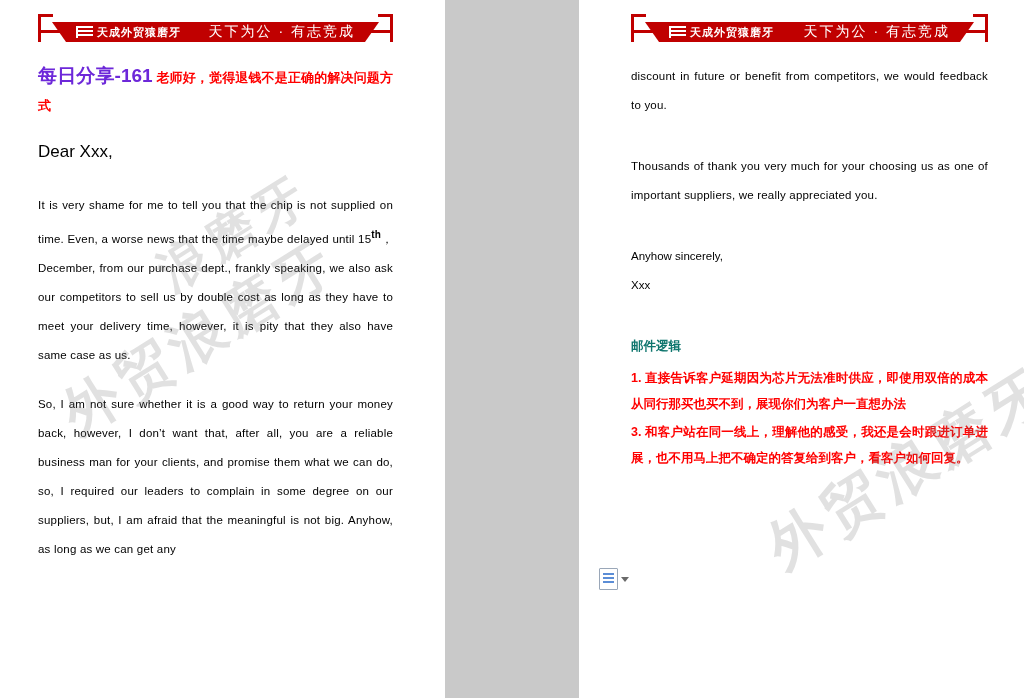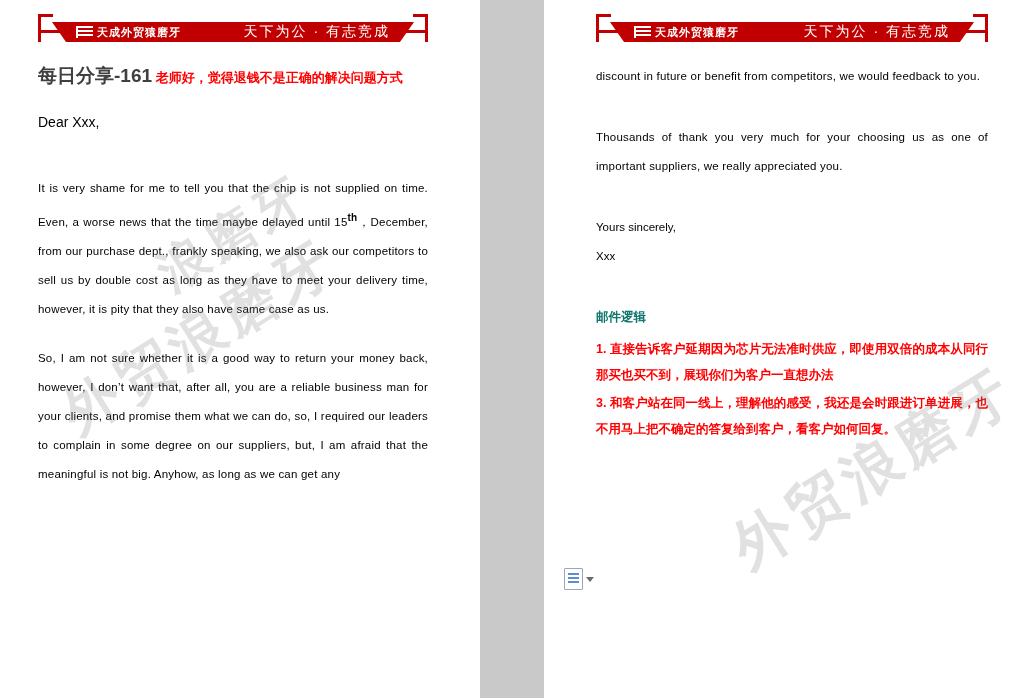--- a/index.html
+++ b/index.html
@@ -16,21 +16,21 @@
   .doc-area {
     position: relative;
     width: 1024px;
     height: 698px;
     display: flex;
     justify-content: space-between;
     background: #c9c9c9;
   }
   .page {
     position: relative;
-    width: 480px;
+    width: 445px;
     height: 698px;
     background: #ffffff;
     box-sizing: border-box;
     padding: 14px 52px 0 38px;
     overflow: hidden;
   }
   .page.right {
     padding: 14px 36px 0 52px;
   }
   .gutter {
@@ -118,29 +118,29 @@
     color: #ff0000;
     font-size: 13px;
     line-height: 28px;
     font-weight: bold;
     text-align: justify;
     margin: 0 0 22px 0;
   }
   .title-151 {
     font-size: 19px;
     font-weight: bold;
-    color: #404040;
+    color: #6d28d9;
   }
   .zh-inline {
     font-weight: bold;
   }
   .salutation {
-    font-size: 14px;
+    font-size: 17px;
     color: #000;
-    margin: 0 0 44px 0;
+    margin: 0 0 29px 0;
   }
   sup { font-size: 10px; font-weight: bold; }
 
   .logic-title {
     color: #0f766e;
     font-weight: bold;
     font-size: 12.5px;
     margin: 0 0 10px 0;
   }
   .logic-list {
@@ -265,21 +265,21 @@
           <span class="lh-mark"></span>
           <span class="lh-name">天成外贸猿磨牙</span>
         </span>
         <span class="lh-slogan">天下为公 · 有志竞成</span>
       </div>
     </div>
 
     <p class="para" style="margin-bottom:32px">discount in future or benefit from competitors, we would feedback to you.</p>
     <p class="para" style="margin-bottom:32px">Thousands of thank you very much for your choosing us as one of important suppliers, we really appreciated you.</p>
 
-    <div class="sign" style="margin-bottom:0">Yours sincerely,</div>
+    <div class="sign" style="margin-bottom:0">Anyhow sincerely,</div>
     <div class="sign" style="margin-bottom:38px">Xxx</div>
 
     <div class="logic-title">邮件逻辑</div>
     <ul class="logic-list">
       <li>1.  直接告诉客户延期因为芯片无法准时供应，即使用双倍的成本从同行那买也买不到，展现你们为客户一直想办法</li>
       <li>3.  和客户站在同一线上，理解他的感受，我还是会时跟进订单进展，也不用马上把不确定的答复给到客户，看客户如何回复。</li>
     </ul>
 
     <div class="paste-widget">
       <span class="paste-icon"></span>

